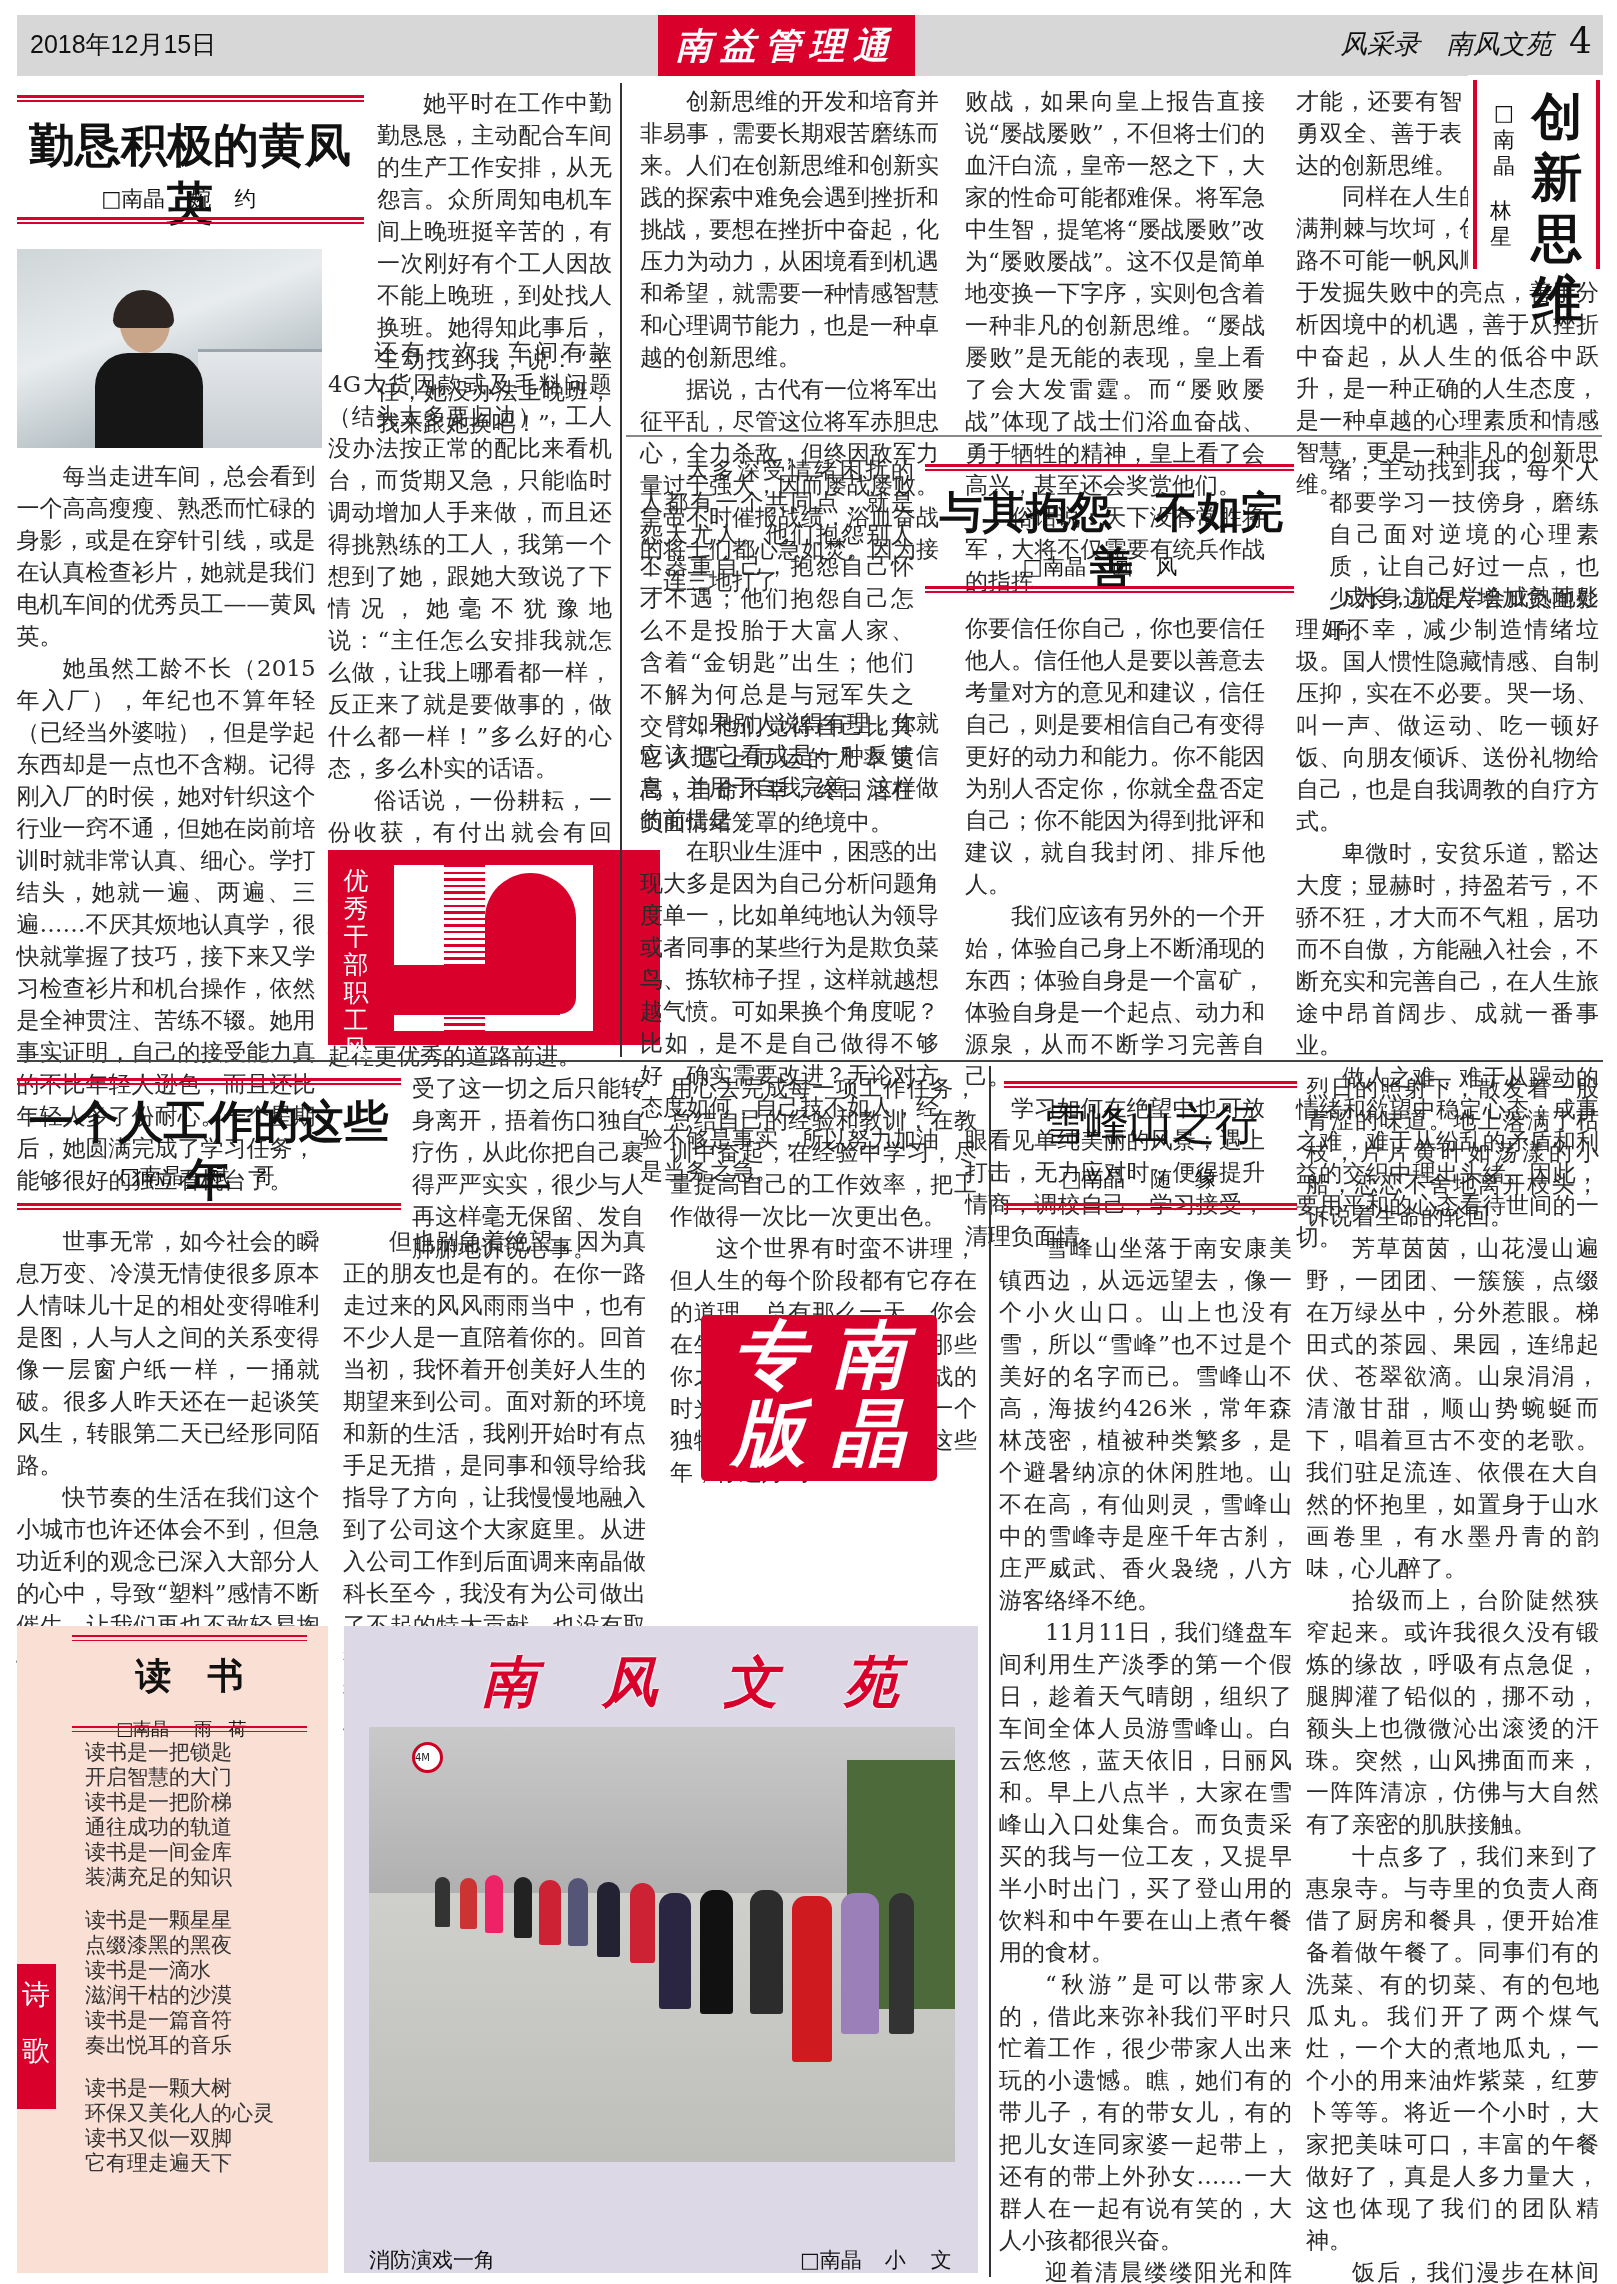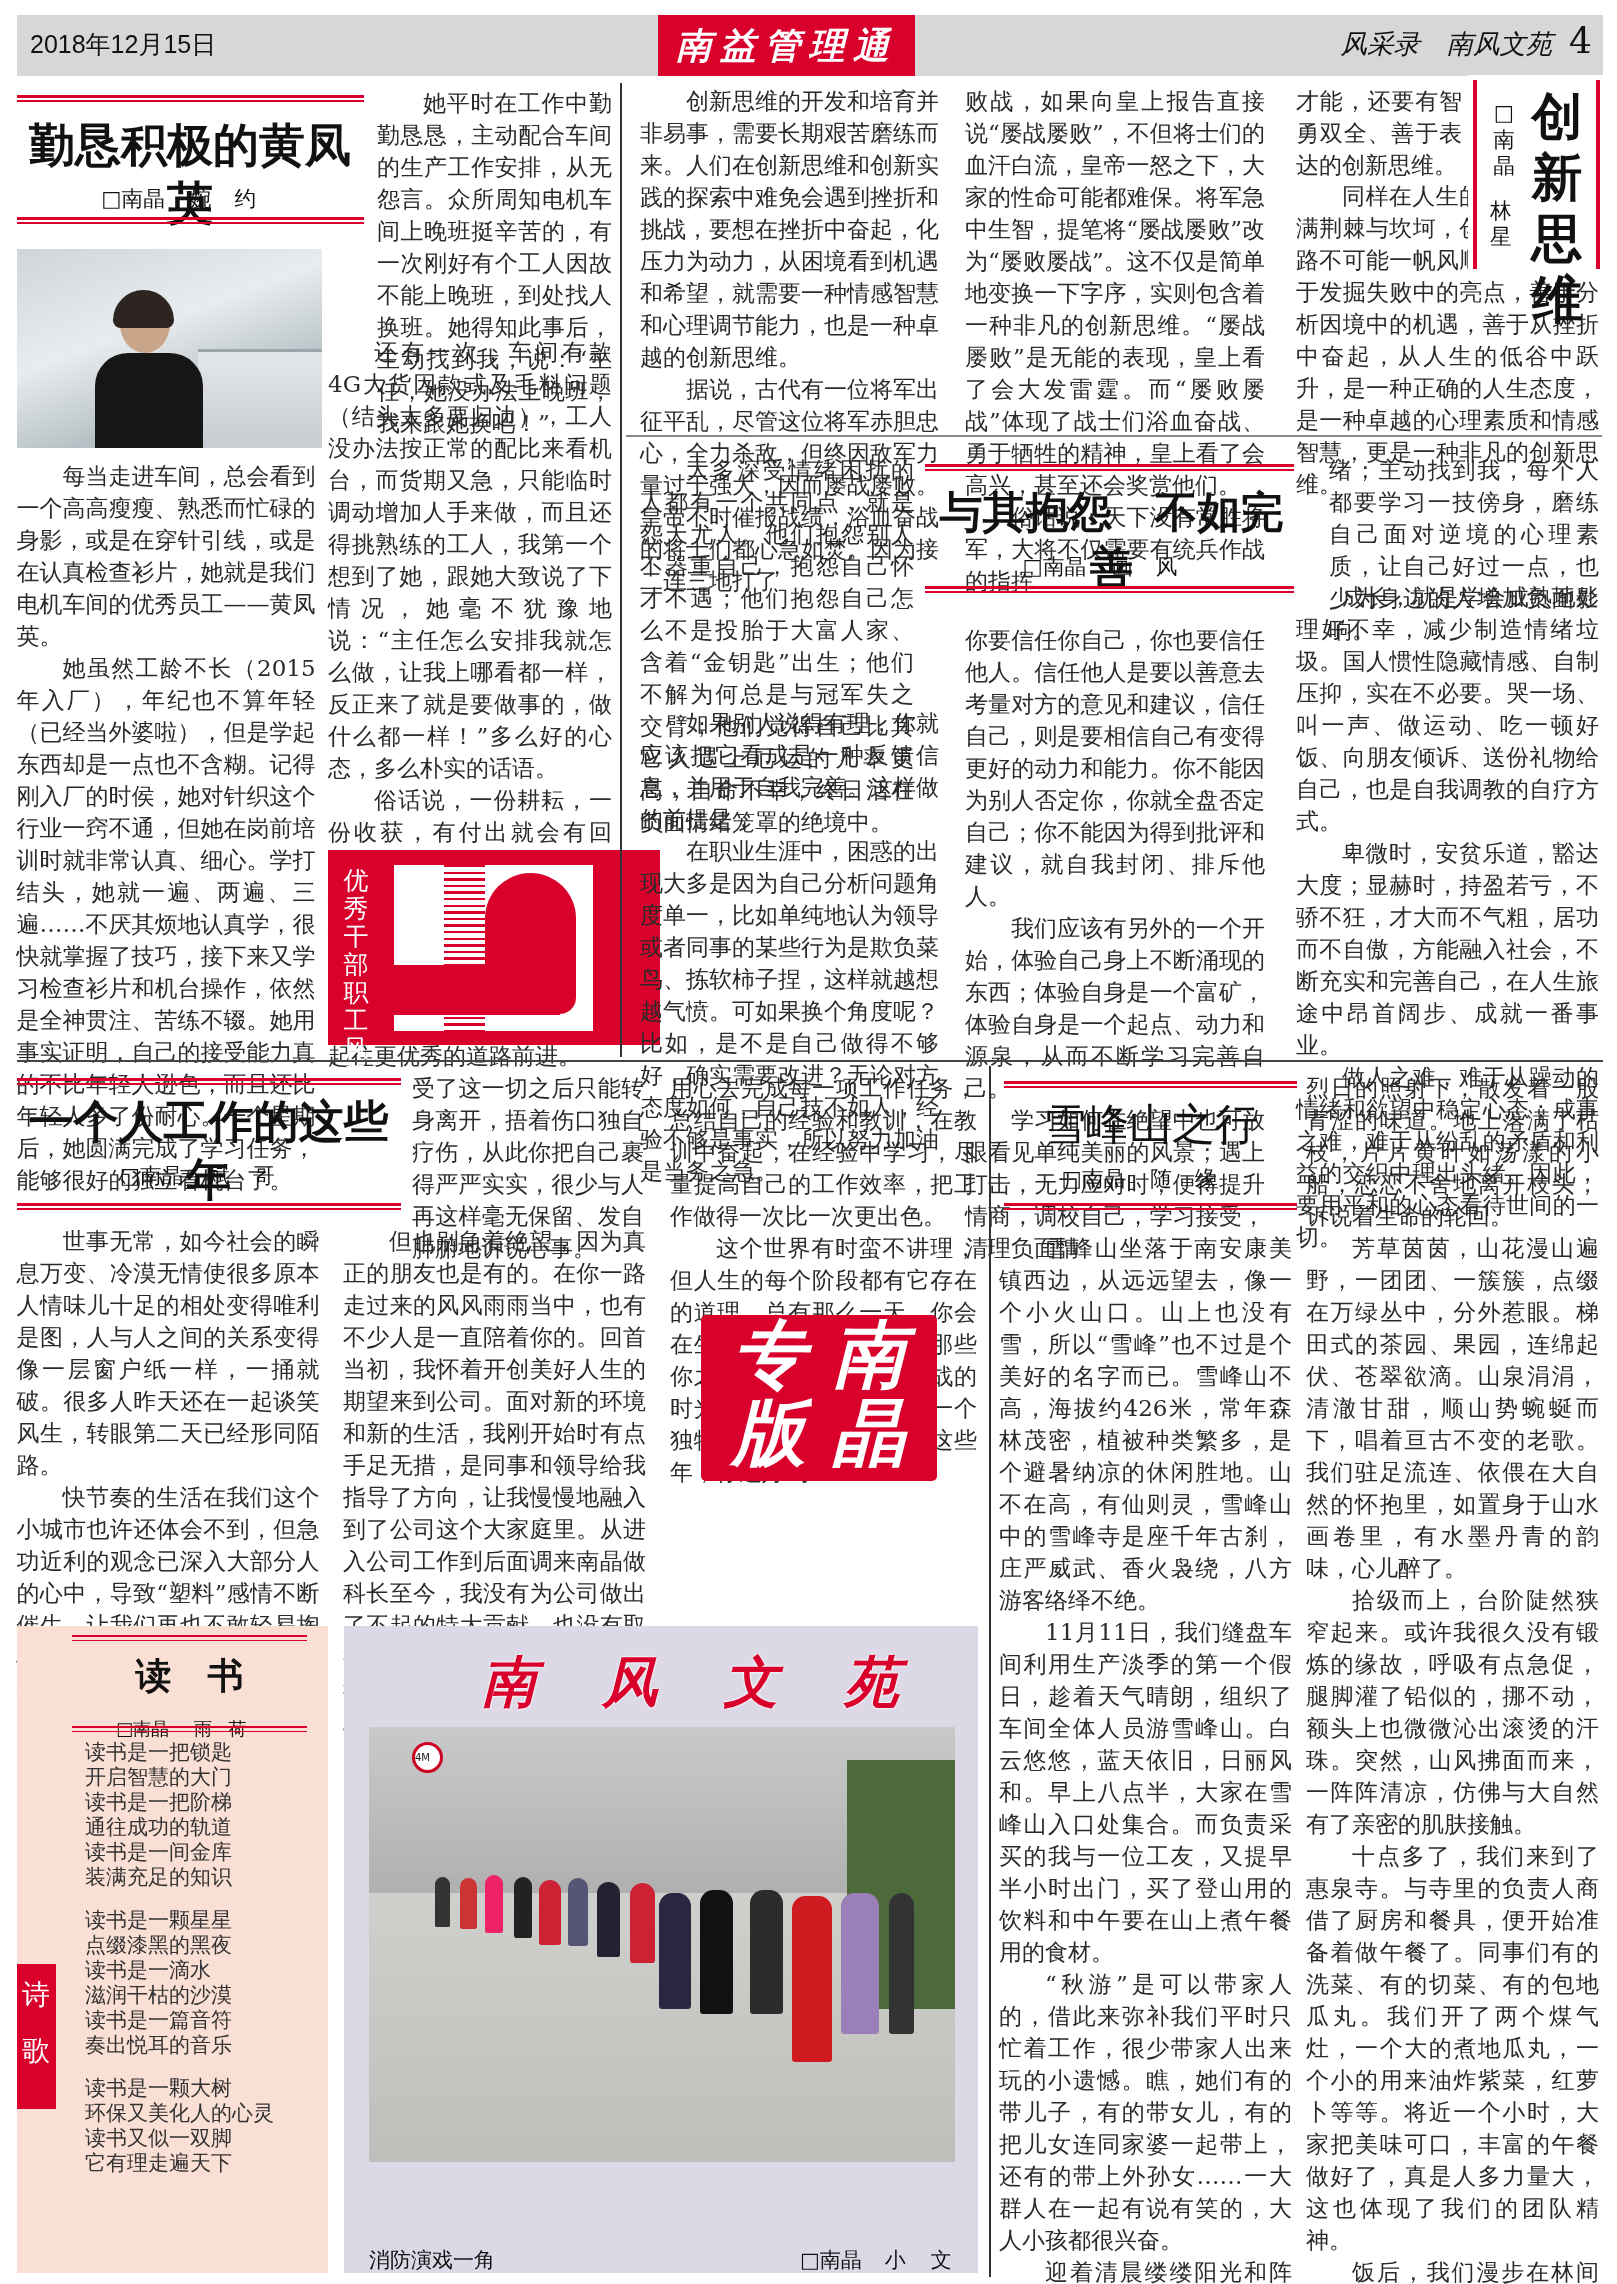--- a/index.html
+++ b/index.html
@@ -142,21 +142,21 @@
 <div class="abs title" style="left:921px;top:485px;width:381px;font-size:43px;line-height:55px;">与其抱怨　不如完善</div>
 <div class="abs byline" style="left:921px;top:552px;width:381px;">
   <span>□南晶</span><span class="name">画风</span>
 </div>
 <div class="abs dbl" style="left:925px;top:586px;width:369px;"></div>
 
 <div class="abs txt" style="left:640px;top:707px;width:299px;">
   <p>如果别人说得有理，你就应该把它看成是一种反馈信息，并用于自我完善。这样做的前提是，</p>
   <p>在职业生涯中，困惑的出现大多是因为自己分析问题角度单一，比如单纯地认为领导或者同事的某些行为是欺负菜鸟、拣软柿子捏，这样就越想越气愤。可如果换个角度呢？比如，是不是自己做得不够好，确实需要改进？无论对方态度如何，自己技不如人，经验不够是事实，所以努力加油是当务之急。</p>
 </div>
-<div class="abs txt" style="left:965px;top:626px;width:300px;font-family:Liberation Mono, monospace;">
+<div class="abs txt" style="left:965px;top:612px;width:300px;">
   <p class="noind">你要信任你自己，你也要信任他人。信任他人是要以善意去考量对方的意见和建议，信任自己，则是要相信自己有变得更好的动力和能力。你不能因为别人否定你，你就全盘否定自己；你不能因为得到批评和建议，就自我封闭、排斥他人。</p>
   <p>我们应该有另外的一个开始，体验自己身上不断涌现的东西；体验自身是一个富矿，体验自身是一个起点、动力和源泉，从而不断学习完善自己。</p>
   <p>学习如何在绝望中也可放眼看见单纯美丽的风景；遇上打击，无力应对时，便得提升情商，调校自己，学习接受，清理负面情</p>
 </div>
 <div class="abs txt" style="left:1329px;top:454px;width:270px;">
   <p class="noind">绪；主动找到我，每个人都要学习一技傍身，磨练自己面对逆境的心理素质，让自己好过一点，也少为身边的人增加负面影响。</p>
 </div>
 <div class="abs txt" style="left:1296px;top:581px;width:303px;">
   <p>成长，就是学会成熟地处理好不幸，减少制造情绪垃圾。国人惯性隐藏情感、自制压抑，实在不必要。哭一场、叫一声、做运动、吃一顿好饭、向朋友倾诉、送份礼物给自己，也是自我调教的自疗方式。</p>
   <p>卑微时，安贫乐道，豁达大度；显赫时，持盈若亏，不骄不狂，才大而不气粗，居功而不自傲，方能融入社会，不断充实和完善自己，在人生旅途中昂首阔步、成就一番事业。</p>

